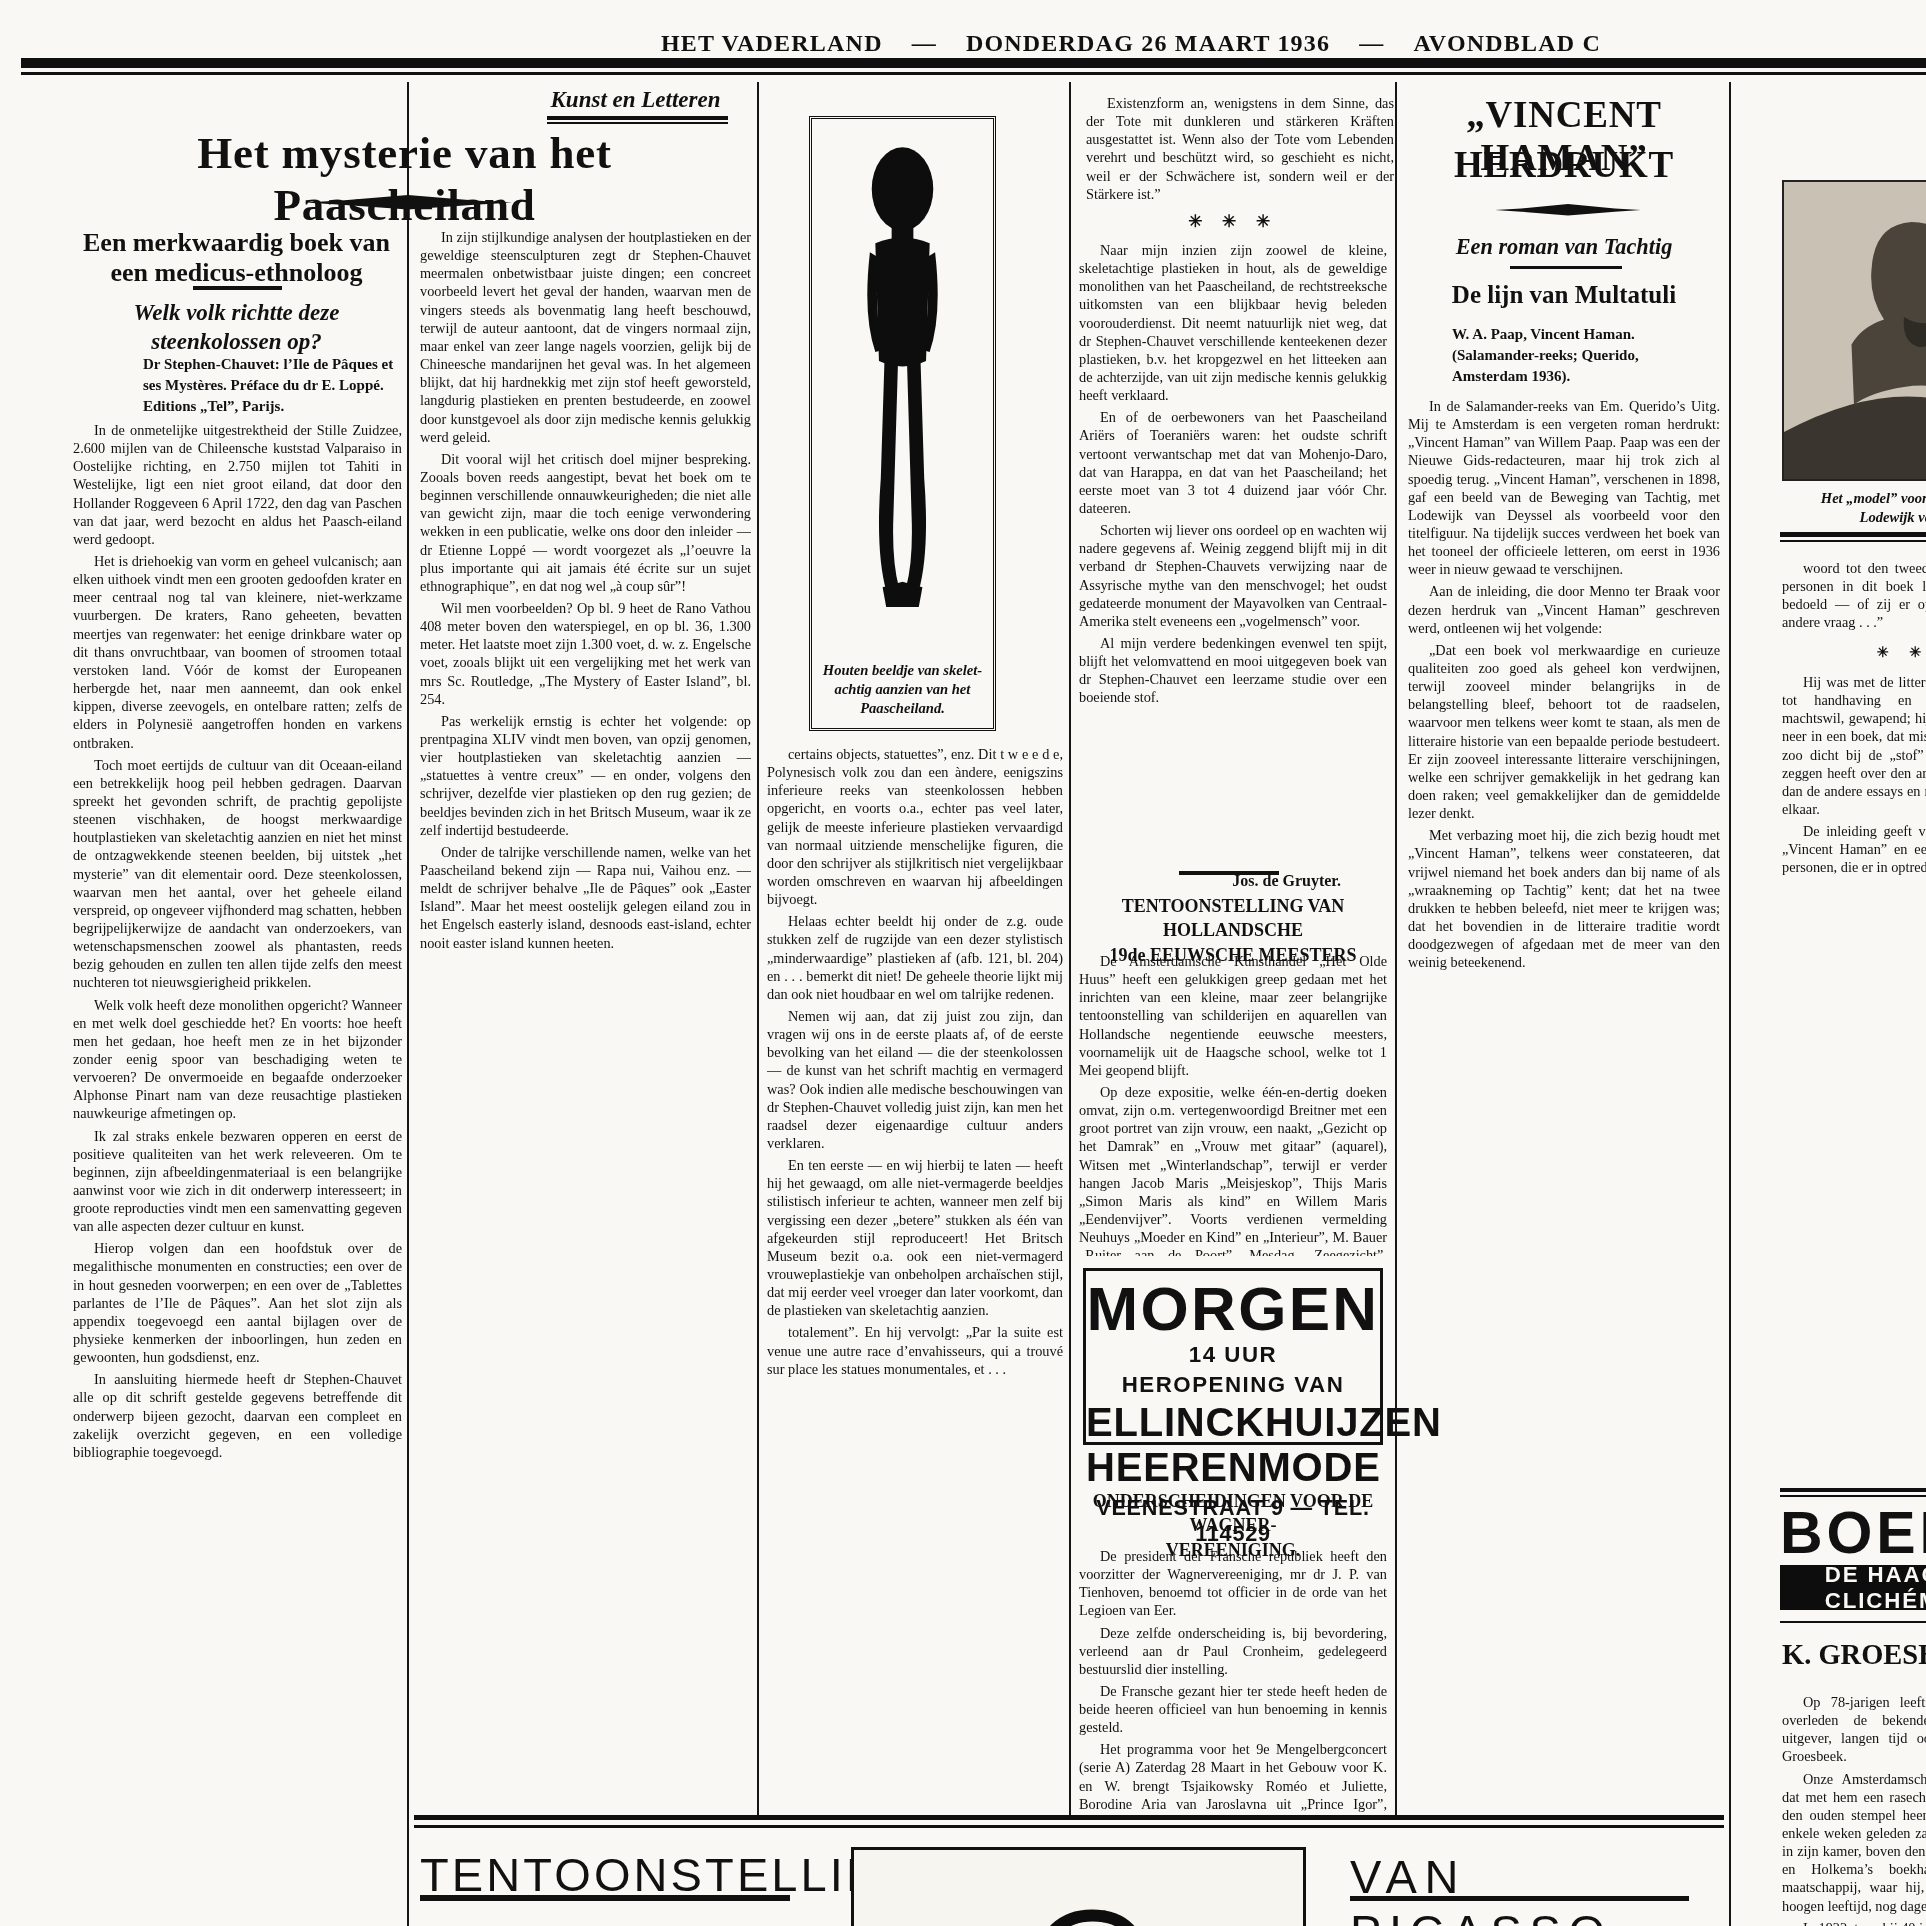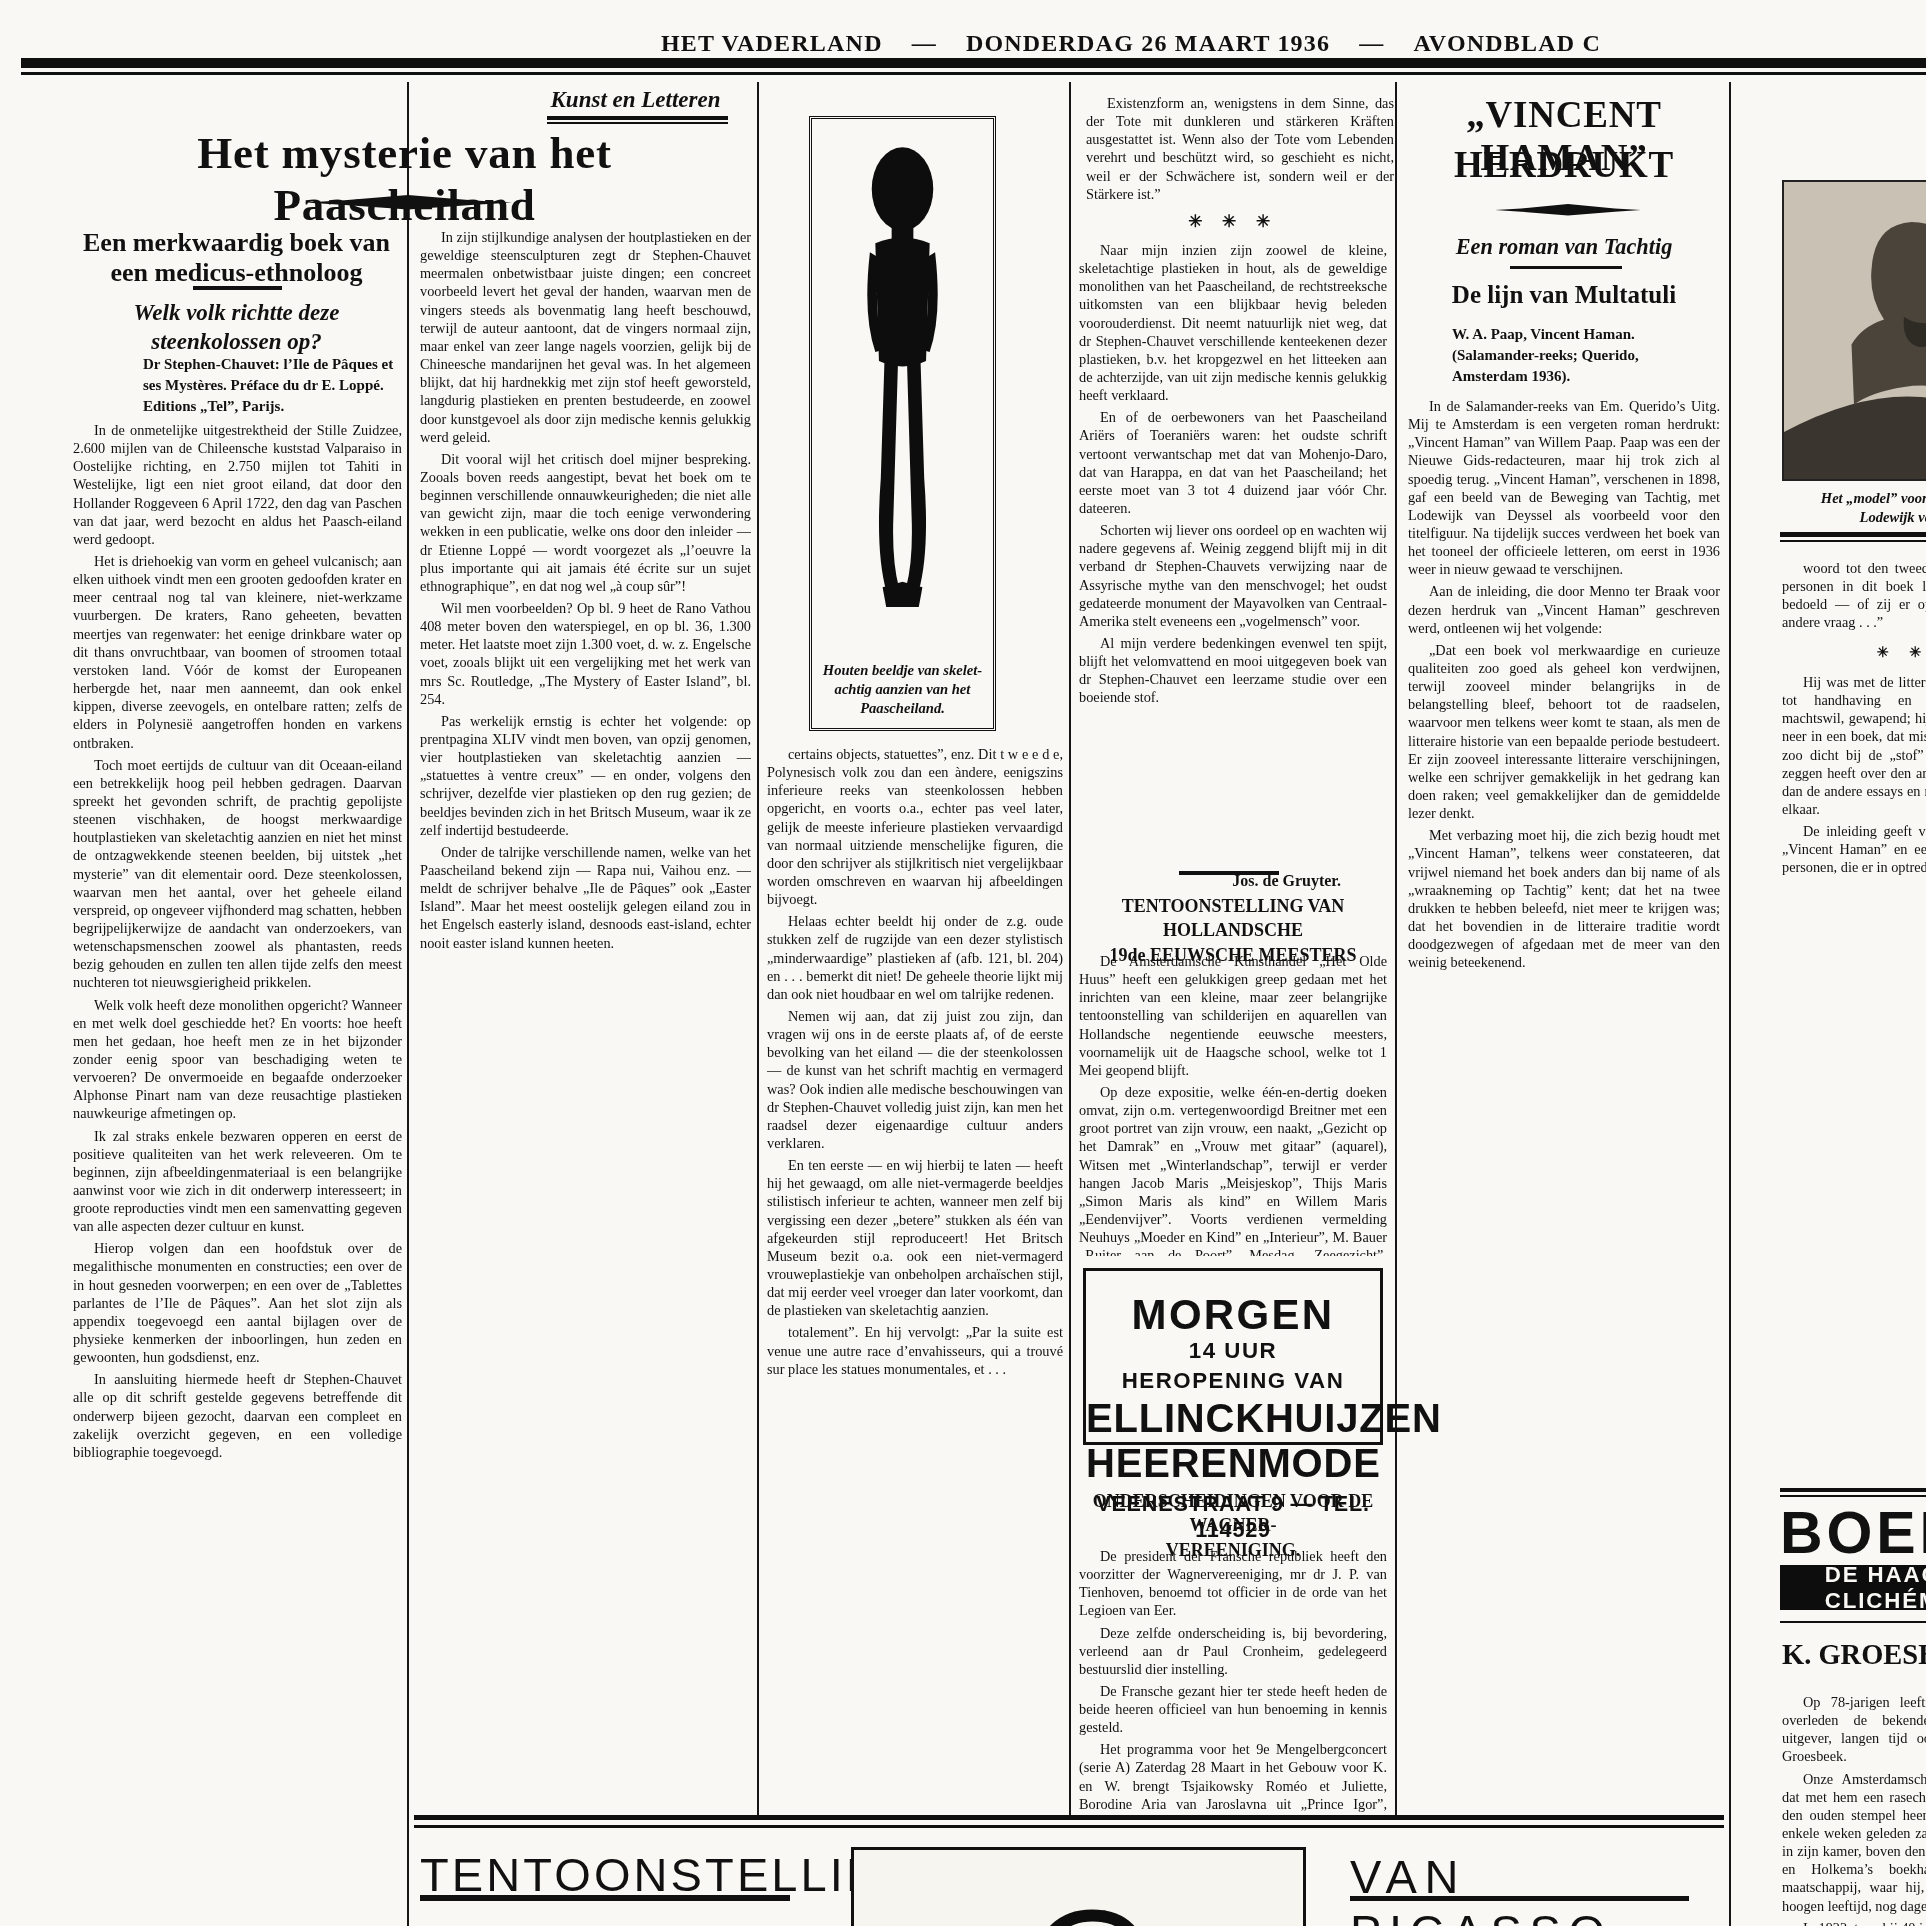--- a/index.html
+++ b/index.html
@@ -32,21 +32,21 @@
   .haman-kicker{font-size:22.3px;font-weight:bold;font-style:italic;text-align:center;}
   .haman-sub{font-size:25px;font-weight:bold;text-align:center;}
   
   .statue-frame{border:3.9px double #111;background:#f9f8f4;display:flex;flex-direction:column;}
   .statue-frame svg{flex:1;}
   .fig-caption{font-size:14.6px;font-weight:bold;font-style:italic;text-align:center;line-height:1.3;padding:3.9px 7.7px 10px;}
   .portrait-frame{border:2.3px solid #222;overflow:hidden;}
   .picasso-frame{border:3.9px solid #111;background:#f9f8f4;}
   
   .morgen-ad{border:3.5px solid #111;text-align:center;font-family:"Liberation Sans",sans-serif;}
-  .morgen-big{font-size:42px;font-weight:bold;letter-spacing:2.3px;line-height:1;margin-top:16px;}
+  .morgen-big{font-size:62px;font-weight:bold;letter-spacing:2.3px;line-height:1;}
   .morgen-mid{font-size:22.3px;font-weight:bold;letter-spacing:1.5px;line-height:1.35;}
   .morgen-name{font-size:40px;font-weight:bold;letter-spacing:0.8px;line-height:1.12;}
   .morgen-addr{font-size:21.6px;font-weight:bold;letter-spacing:0.8px;}
   .boelaars{font-family:"Liberation Sans",sans-serif;font-size:59px;font-weight:bold;
             letter-spacing:3.9px;text-align:center;line-height:1;}
   .boelaars-bar{background:#0d0d0d;color:#f9f8f4;font-family:"Liberation Sans",sans-serif;
             font-size:22.3px;font-weight:bold;letter-spacing:1.9px;text-align:center;
             display:flex;align-items:center;justify-content:center;}
   .groesbeek-title{font-size:28.5px;font-weight:bold;}
   

